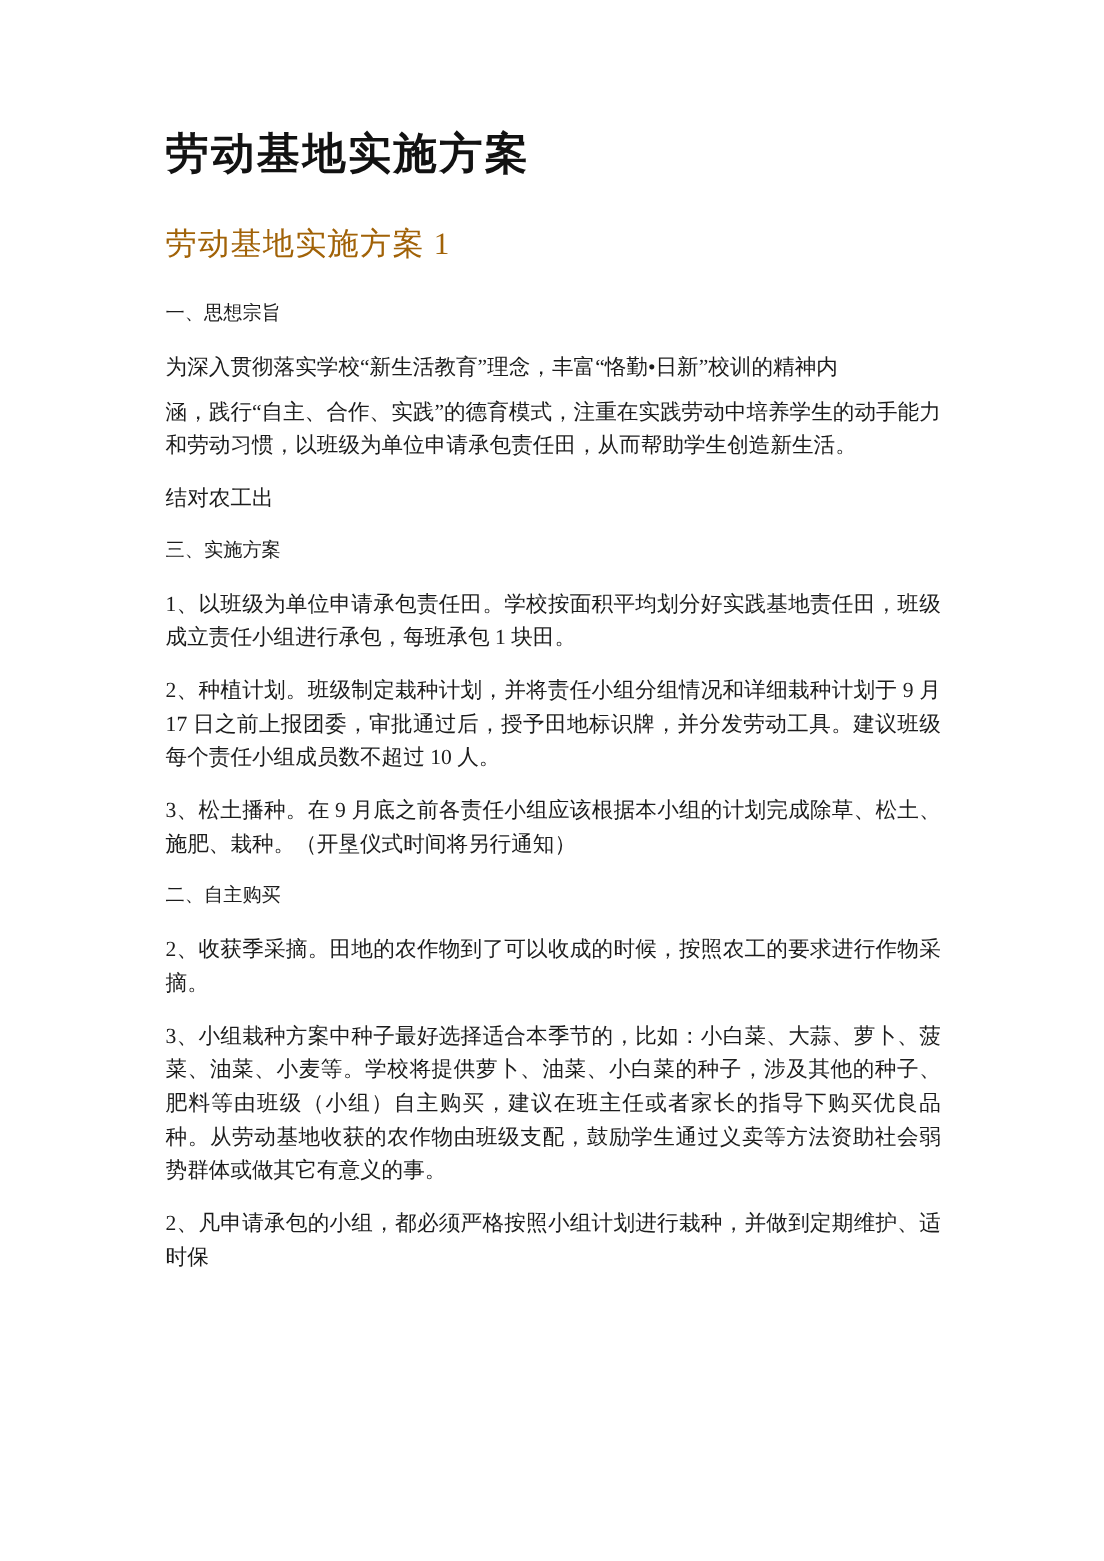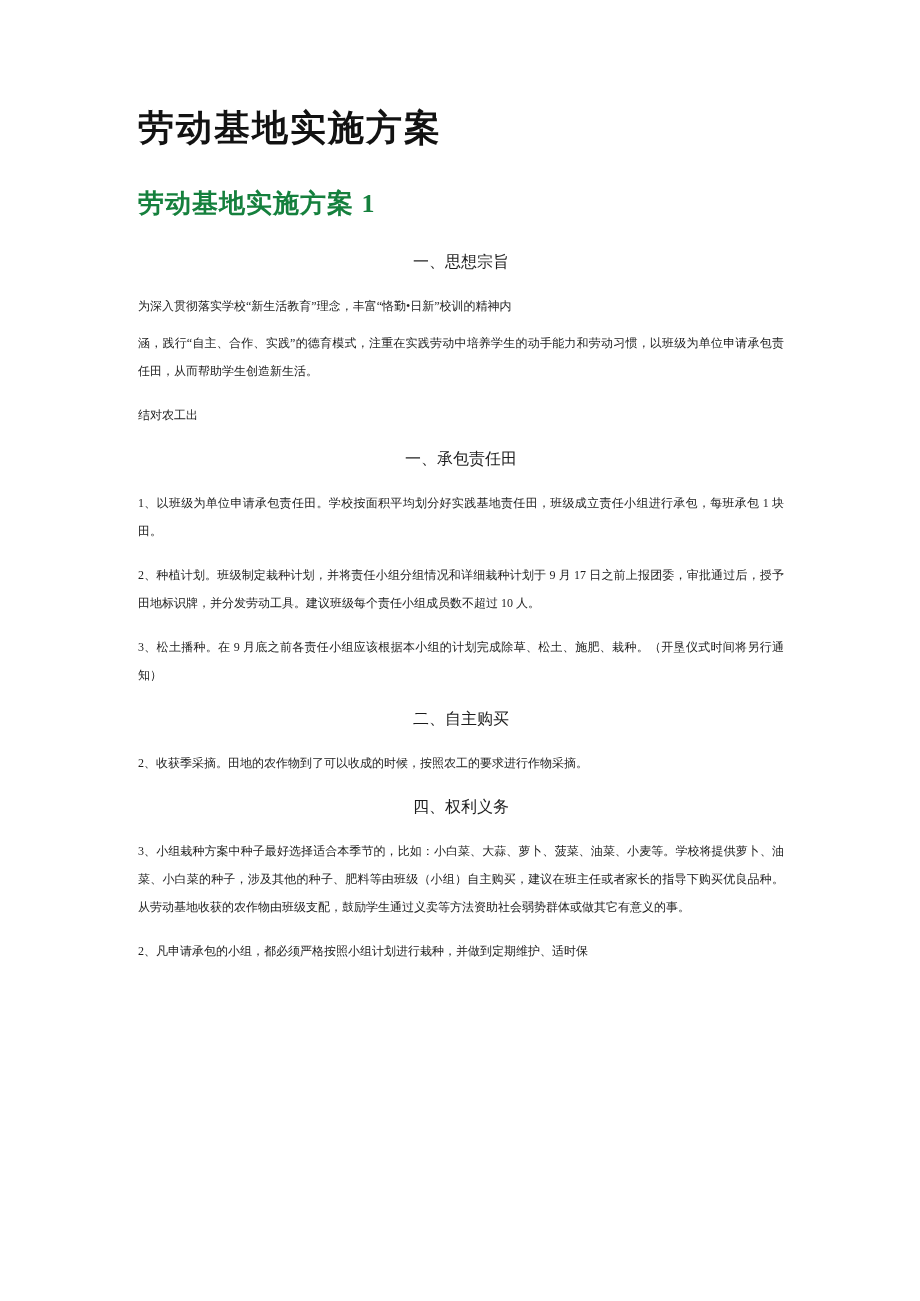--- a/index.html
+++ b/index.html
@@ -26,34 +26,33 @@
     font-size: 36px;
     line-height: 48px;
     font-weight: 700;
     letter-spacing: 2px;
     margin: 0 0 34px 0;
     color: #121212;
   }
   .doc-subtitle {
     font-size: 26px;
     line-height: 36px;
-    font-weight: 700;
+    font-weight: 400;
     letter-spacing: 1px;
     margin: 0 0 26px 0;
-    color: #15803d;
+    color: #a16207;
   }
   .h {
     font-size: 16px;
     line-height: 28px;
     font-weight: 400;
     margin: 0 0 16px 0;
-    text-align: center;
   }
   .p {
-    font-size: 12px;
+    font-size: 18px;
     line-height: 28px;
     font-weight: 400;
     margin: 0 0 16px 0;
     text-align: justify;
     text-justify: inter-character;
   }
   .p.tight {
     margin-bottom: 9px;
   }
 </style>
@@ -69,34 +68,33 @@
 
     <p class="h">一、思想宗旨</p>
 
     <p class="p tight">为深入贯彻落实学校“新生活教育”理念，丰富“恪勤•日新”校训的精神内</p>
 
     <p class="p">涵，践行“自主、合作、实践”的德育模式，注重在实践劳动中培养学生的动手能力和劳动习惯，以班级为单位申请承包责任田，从而帮助学生创造新生活。</p>
 
 
     <p class="p">结对农工出</p>
 
+    <p class="h">三、实施方案</p>
 
-    <p class="h">一、承包责任田</p>
 
     <p class="p">1、以班级为单位申请承包责任田。学校按面积平均划分好实践基地责任田，班级成立责任小组进行承包，每班承包 1 块田。</p>
 
     <p class="p">2、种植计划。班级制定栽种计划，并将责任小组分组情况和详细栽种计划于 9 月 17 日之前上报团委，审批通过后，授予田地标识牌，并分发劳动工具。建议班级每个责任小组成员数不超过 10 人。</p>
 
     <p class="p">3、松土播种。在 9 月底之前各责任小组应该根据本小组的计划完成除草、松土、施肥、栽种。（开垦仪式时间将另行通知）</p>
 
     <p class="h">二、自主购买</p>
 
 
     <p class="p">2、收获季采摘。田地的农作物到了可以收成的时候，按照农工的要求进行作物采摘。</p>
 
-    <p class="h">四、权利义务</p>
 
     <p class="p">3、小组栽种方案中种子最好选择适合本季节的，比如：小白菜、大蒜、萝卜、菠菜、油菜、小麦等。学校将提供萝卜、油菜、小白菜的种子，涉及其他的种子、肥料等由班级（小组）自主购买，建议在班主任或者家长的指导下购买优良品种。从劳动基地收获的农作物由班级支配，鼓励学生通过义卖等方法资助社会弱势群体或做其它有意义的事。</p>
 
     <p class="p">2、凡申请承包的小组，都必须严格按照小组计划进行栽种，并做到定期维护、适时保</p>
 
   </div>
 </div>
 
 </body></html>

